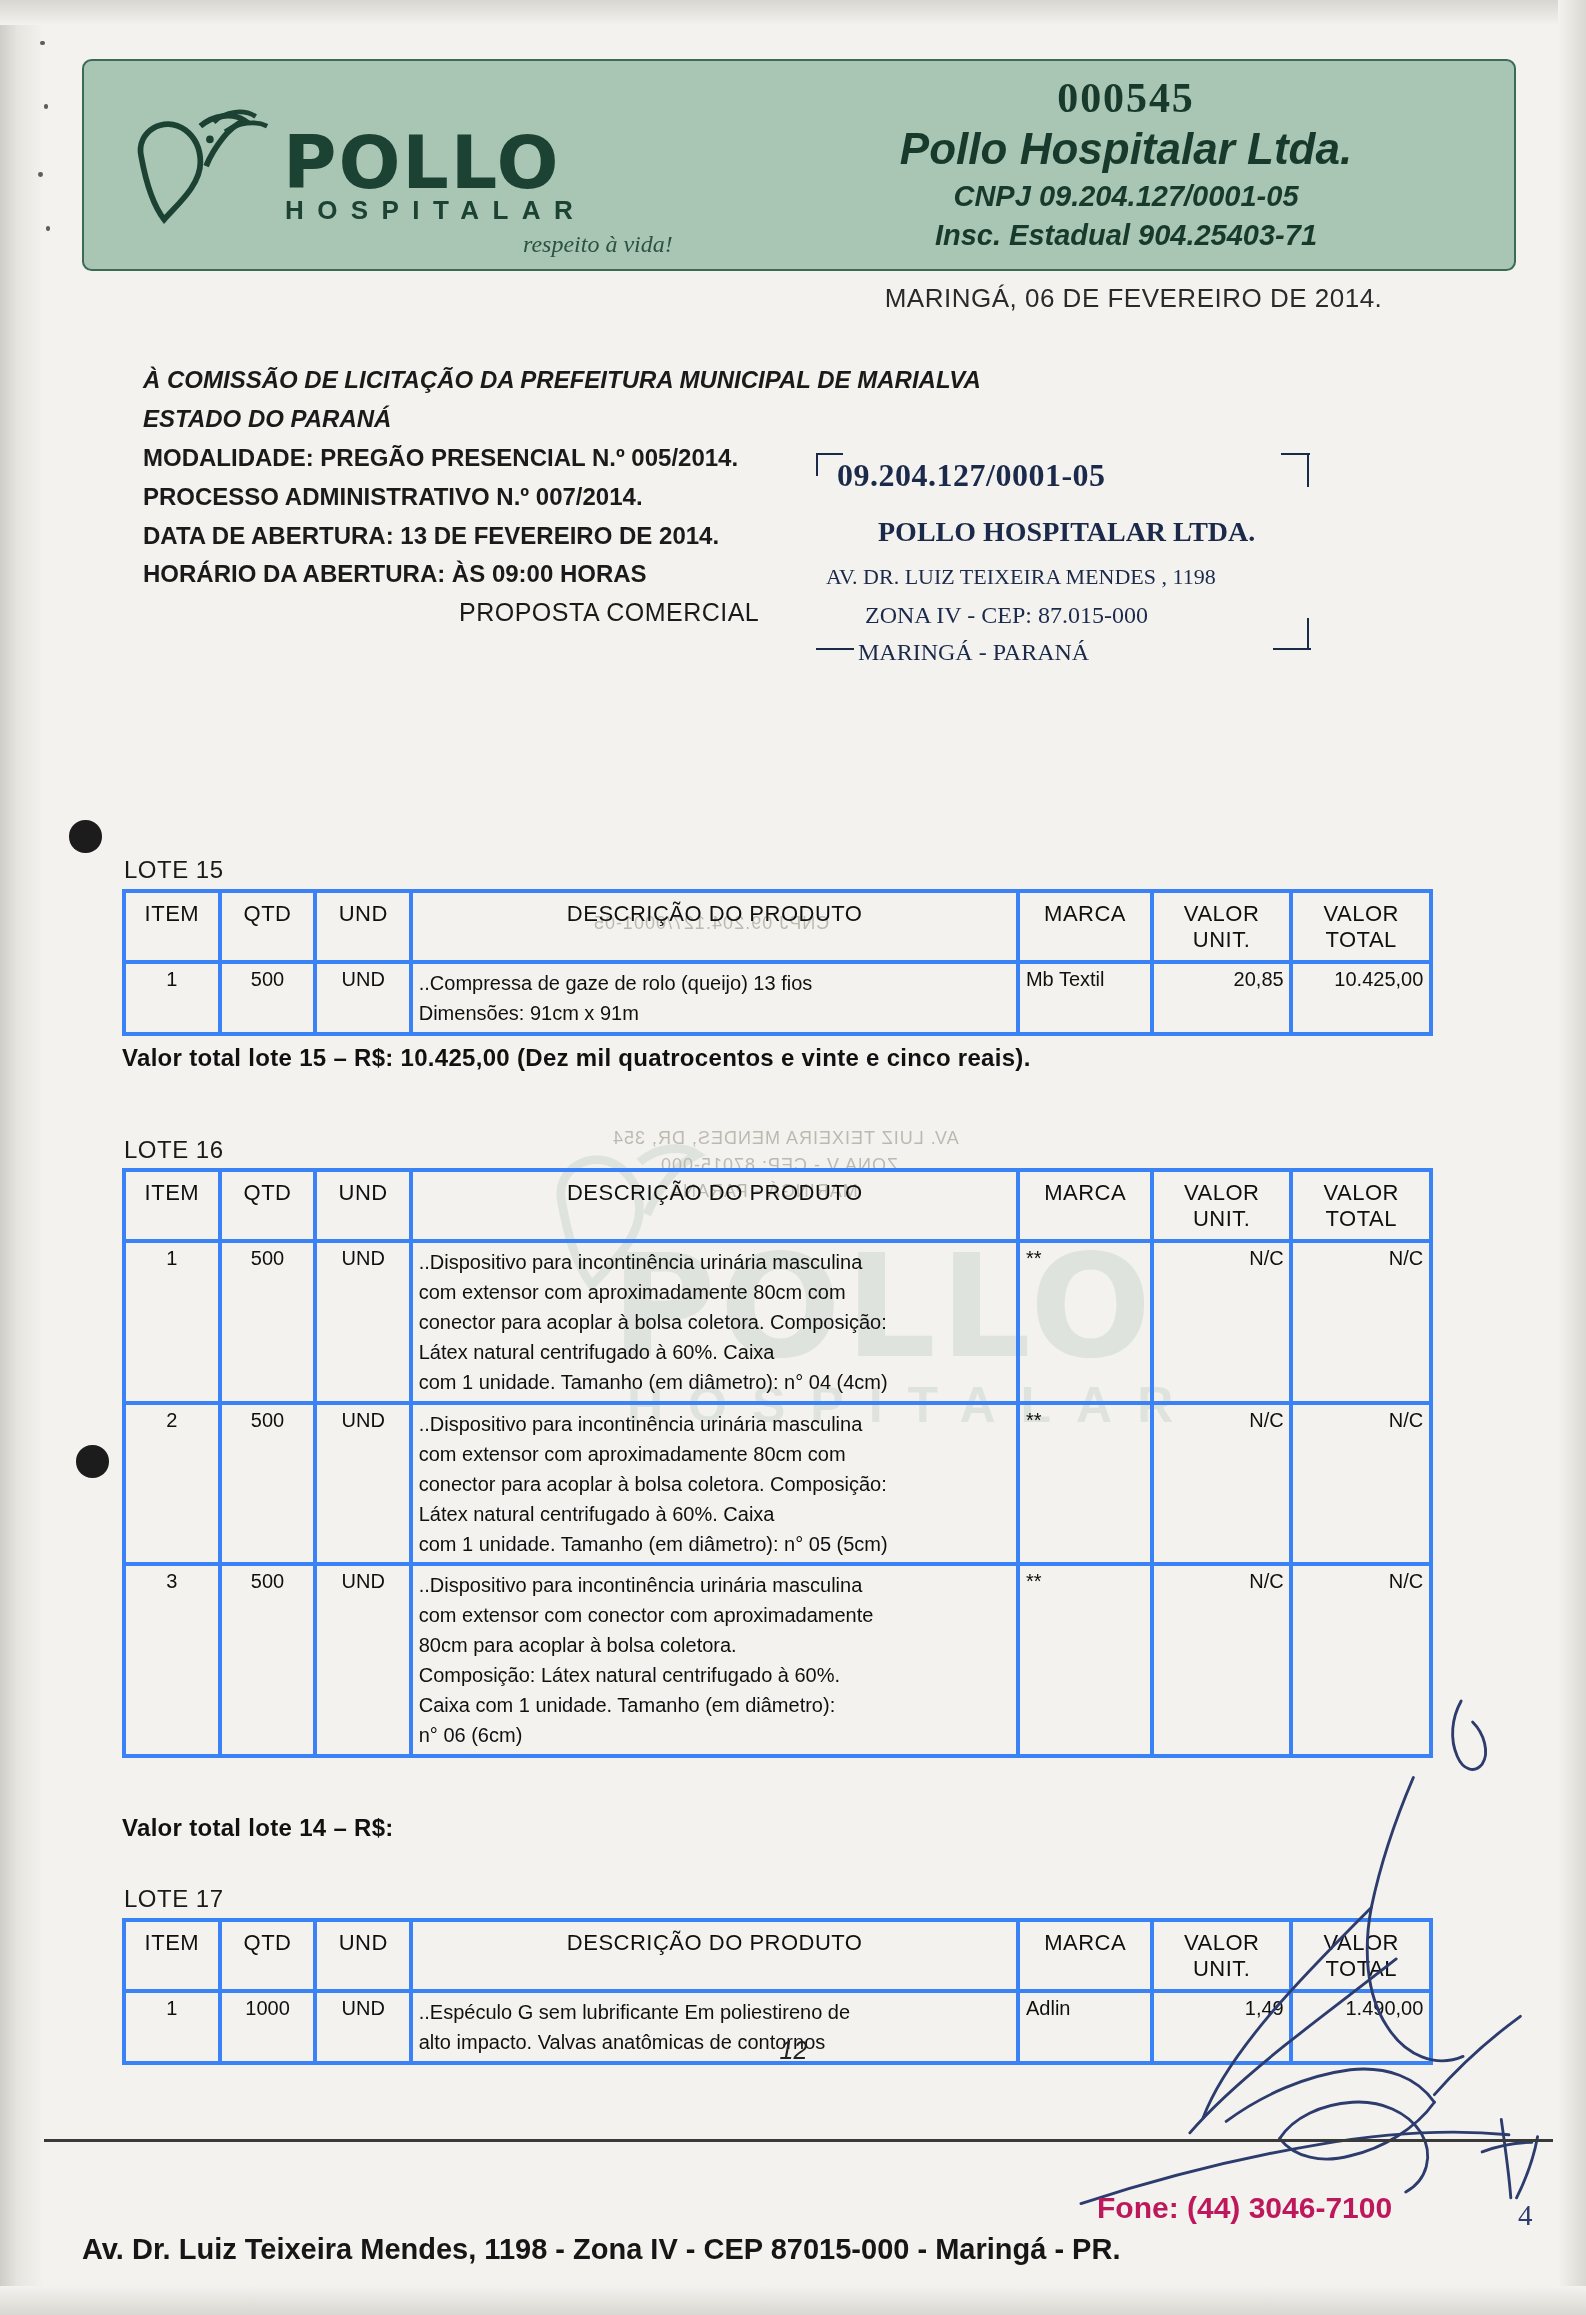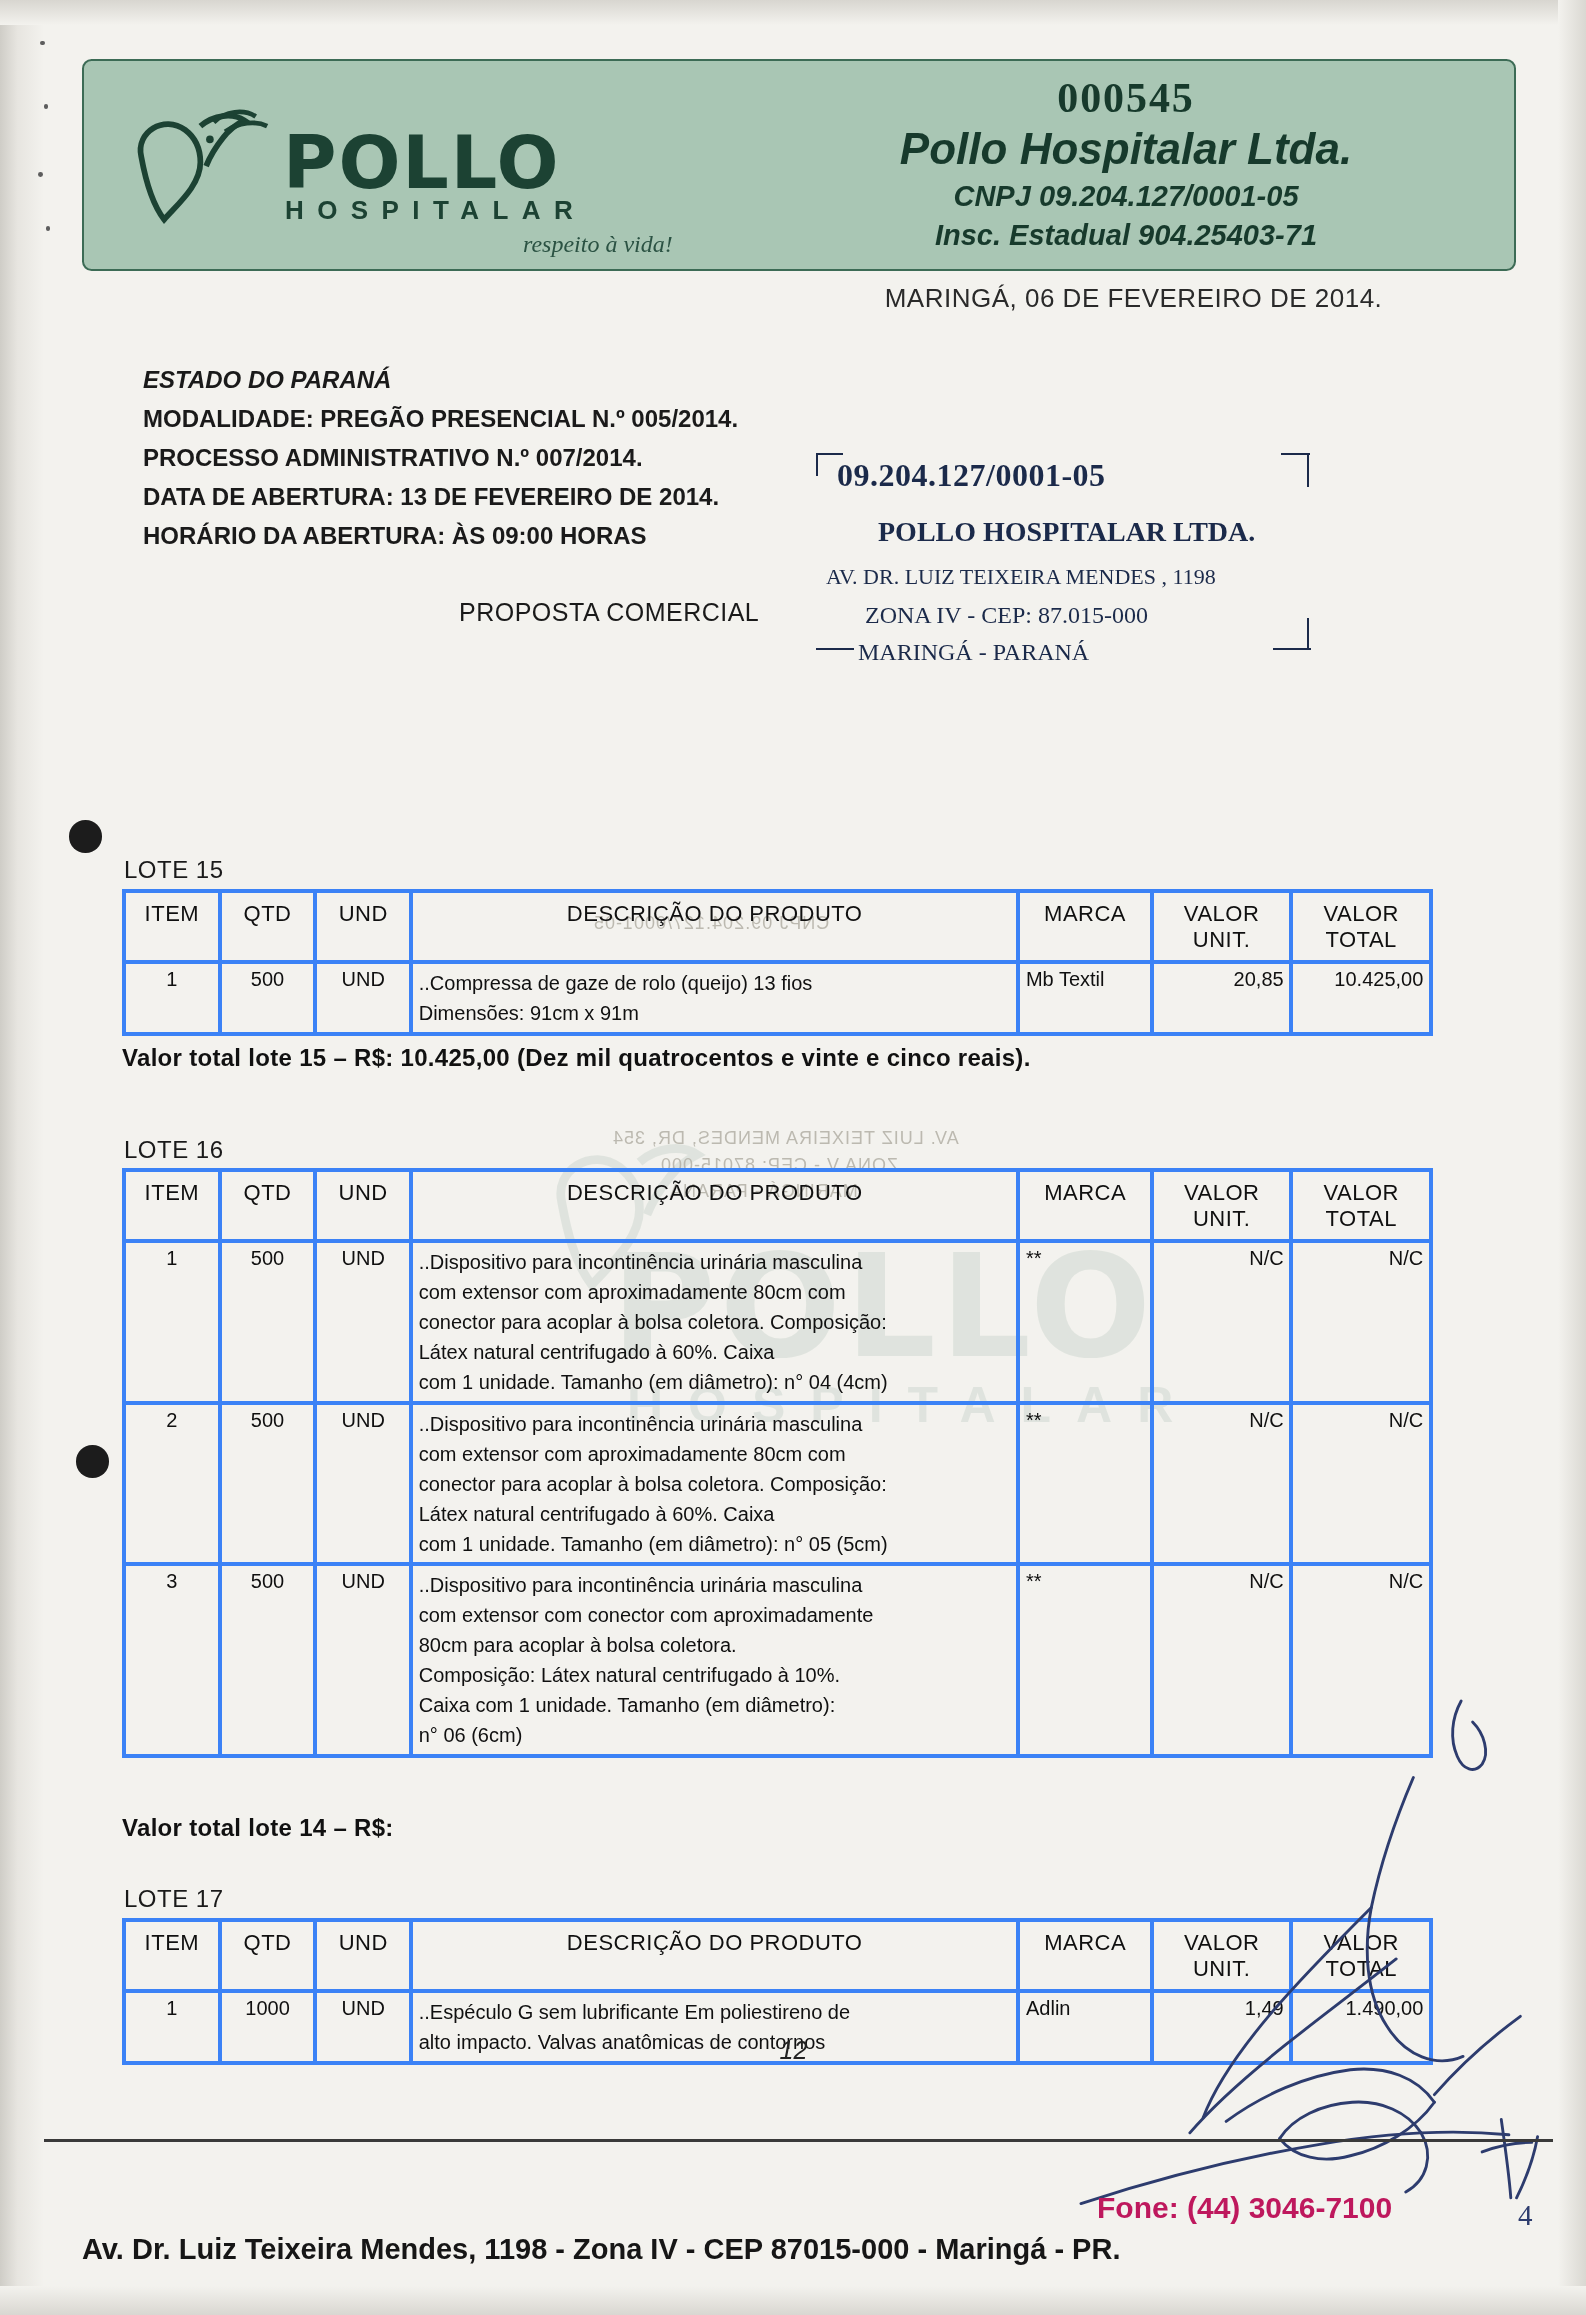--- a/index.html
+++ b/index.html
@@ -396,20 +396,21 @@
       <div class="hdr-num">000545</div>
       <div class="hdr-title">Pollo Hospitalar Ltda.</div>
       <div class="hdr-line">CNPJ 09.204.127/0001-05</div>
       <div class="hdr-line">Insc. Estadual 904.25403-71</div>
     </div>
   </div>
 
   <div class="city-date">MARINGÁ, 06 DE FEVEREIRO DE 2014.</div>
 
   <div class="addressee">
+    <div class="italic bold">À COMISSÃO DE LICITAÇÃO DA PREFEITURA MUNICIPAL DE MARIALVA</div>
     <div class="italic bold">ESTADO DO PARANÁ</div>
     <div class="bold">MODALIDADE: PREGÃO PRESENCIAL N.º 005/2014.</div>
     <div class="bold">PROCESSO ADMINISTRATIVO N.º 007/2014.</div>
     <div class="bold">DATA DE ABERTURA: 13 DE FEVEREIRO DE 2014.</div>
     <div class="bold">HORÁRIO DA ABERTURA: ÀS 09:00 HORAS</div>
   </div>
 
   <div class="proposta">PROPOSTA COMERCIAL</div>
 
   <div class="stamp">
@@ -549,21 +550,21 @@
         <td class="r">N/C</td>
       </tr>
       <tr>
         <td class="c">3</td>
         <td class="c">500</td>
         <td class="c">UND</td>
         <td class="desc-cell">
           <div>..Dispositivo para incontinência urinária masculina</div>
           <div>com extensor com conector com aproximadamente</div>
           <div>80cm para acoplar à bolsa coletora.</div>
-          <div>Composição: Látex natural centrifugado à 10%.</div>
+          <div>Composição: Látex natural centrifugado à 60%.</div>
           <div>Caixa com 1 unidade. Tamanho (em diâmetro):</div>
           <div>n° 06 (6cm)</div>
         </td>
         <td>**</td>
         <td class="r">N/C</td>
         <td class="r">N/C</td>
       </tr>
     </tbody>
   </table>
 

